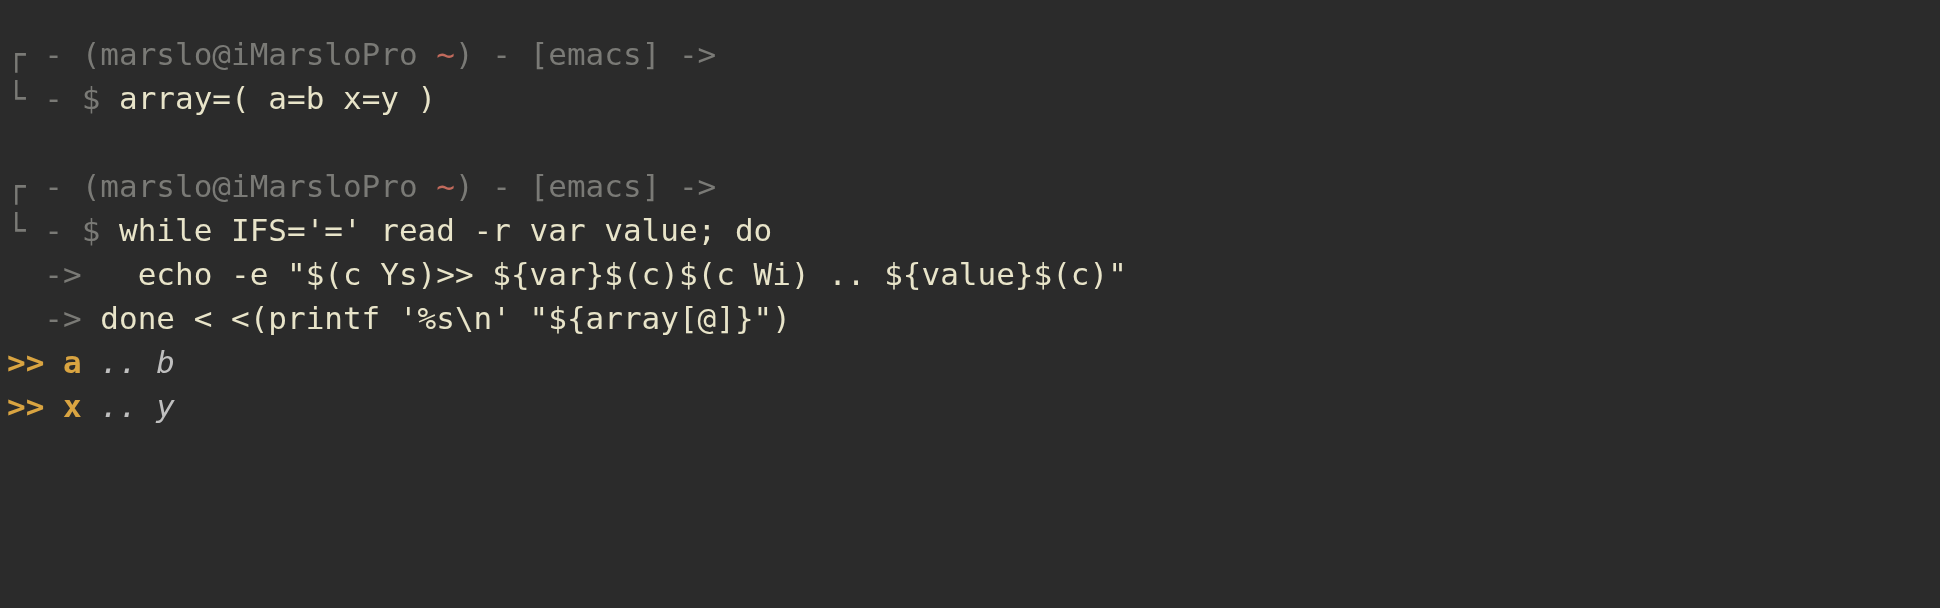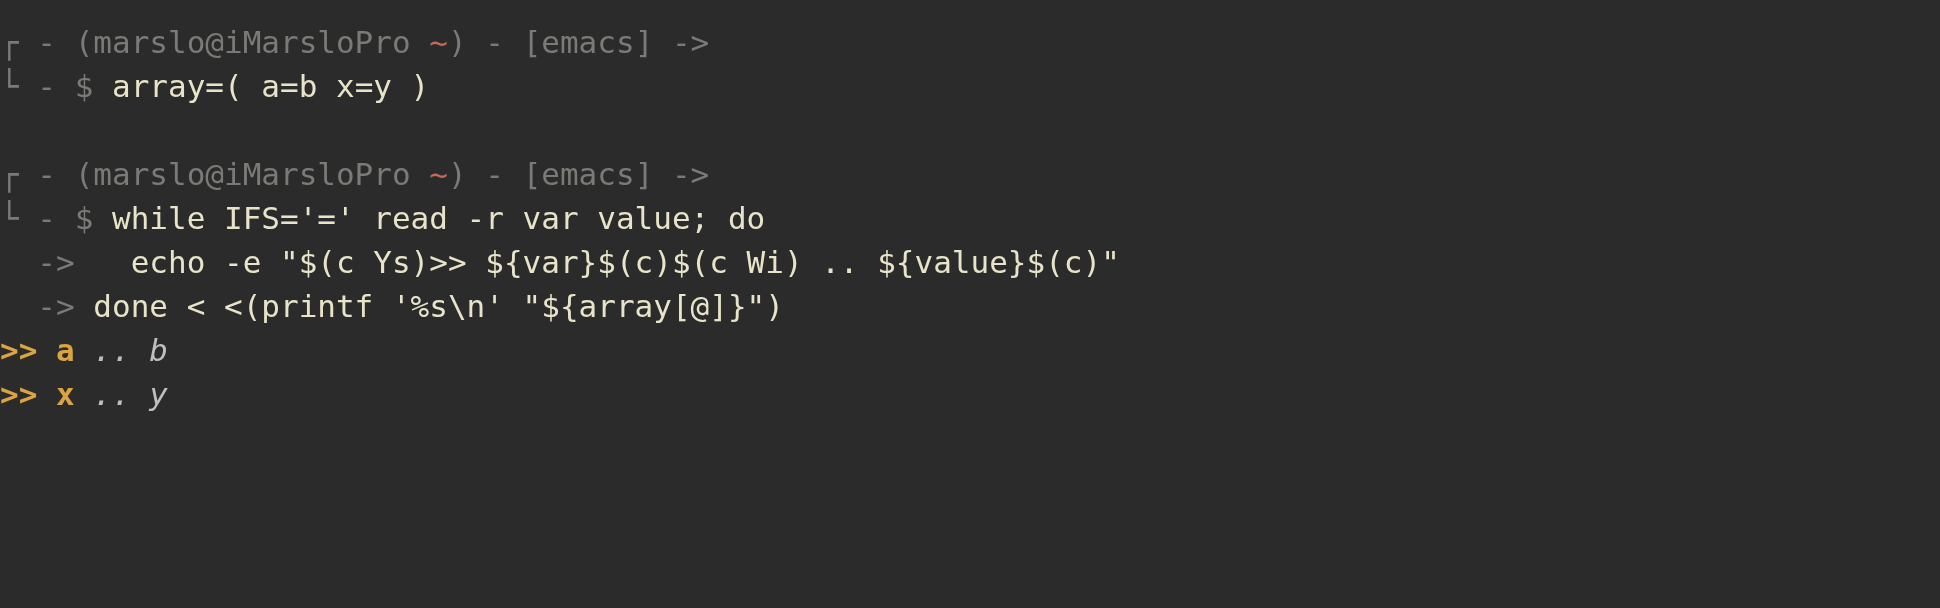--- a/index.html
+++ b/index.html
@@ -5,22 +5,23 @@
   html, body {
     margin: 0;
     padding: 0;
     background: #2b2b2b;
     font-family: "Menlo", "Consolas", "DejaVu Sans Mono", monospace;
     font-size: 31px;
     line-height: 1.42;
     color: #e8e4c9;
   }
   .terminal {
-    padding: 20px 10px 20px 0;
+    padding: 20px 10px 20px 7px;
     white-space: pre;
+    margin-top: 12px;
   }
   .dim   { color: #7a7a76; }
   .tilde { color: #c26a5c; }
   .cmd   { color: #e8e4c9; }
   .ys    { color: #d9a441; font-weight: bold; }
   .wi    { color: #bfbfbf; font-style: italic; }
   .wrap { position: relative; }
 </style>
 </head>
 <body>

